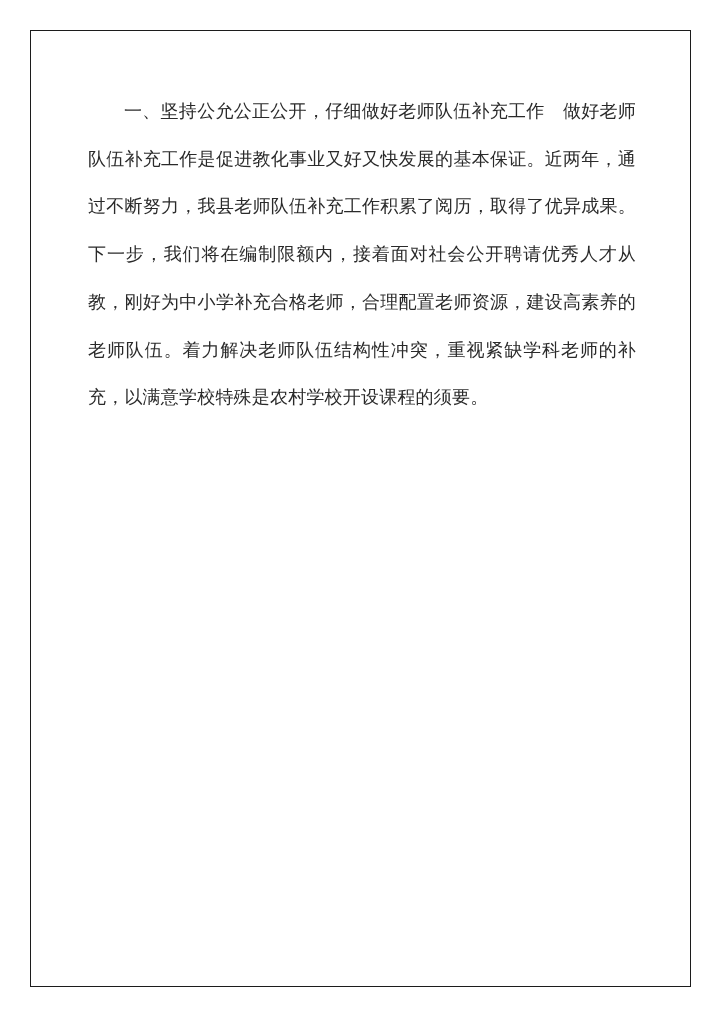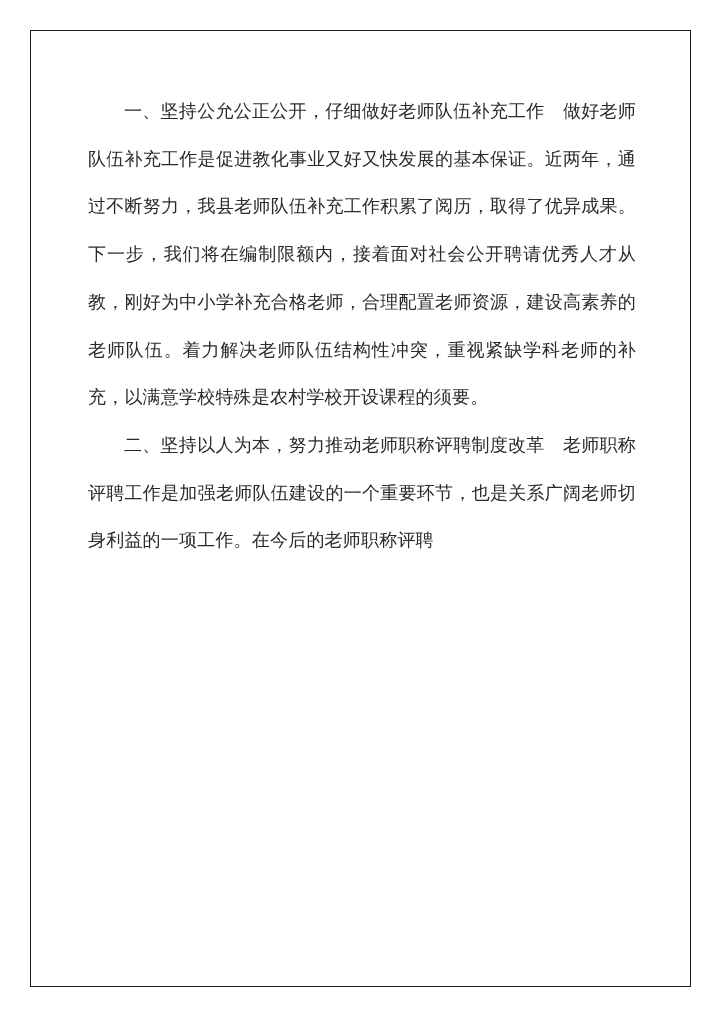--- a/index.html
+++ b/index.html
@@ -45,17 +45,16 @@
     min-height: 47.7px;
   }
 </style>
 </head>
 <body>
 
 <div class="page">
   <div class="page-border">
     <div class="doc-content">
       <p class="para">一、坚持公允公正公开，仔细做好老师队伍补充工作　做好老师队伍补充工作是促进教化事业又好又快发展的基本保证。近两年，通过不断努力，我县老师队伍补充工作积累了阅历，取得了优异成果。下一步，我们将在编制限额内，接着面对社会公开聘请优秀人才从教，刚好为中小学补充合格老师，合理配置老师资源，建设高素养的老师队伍。着力解决老师队伍结构性冲突，重视紧缺学科老师的补充，以满意学校特殊是农村学校开设课程的须要。</p>
-      <p class="para">二、坚持以人为本，努力推动老师职称评聘制度改革　老师职称评聘工作是加强老师队伍建设的一个重要环节，也是关系广阔老师切身利益的一项工作。在今后的老师职称评聘</p>
       <p class="para para-blank"></p>
     </div>
   </div>
 </div>
 
 </body></html>

